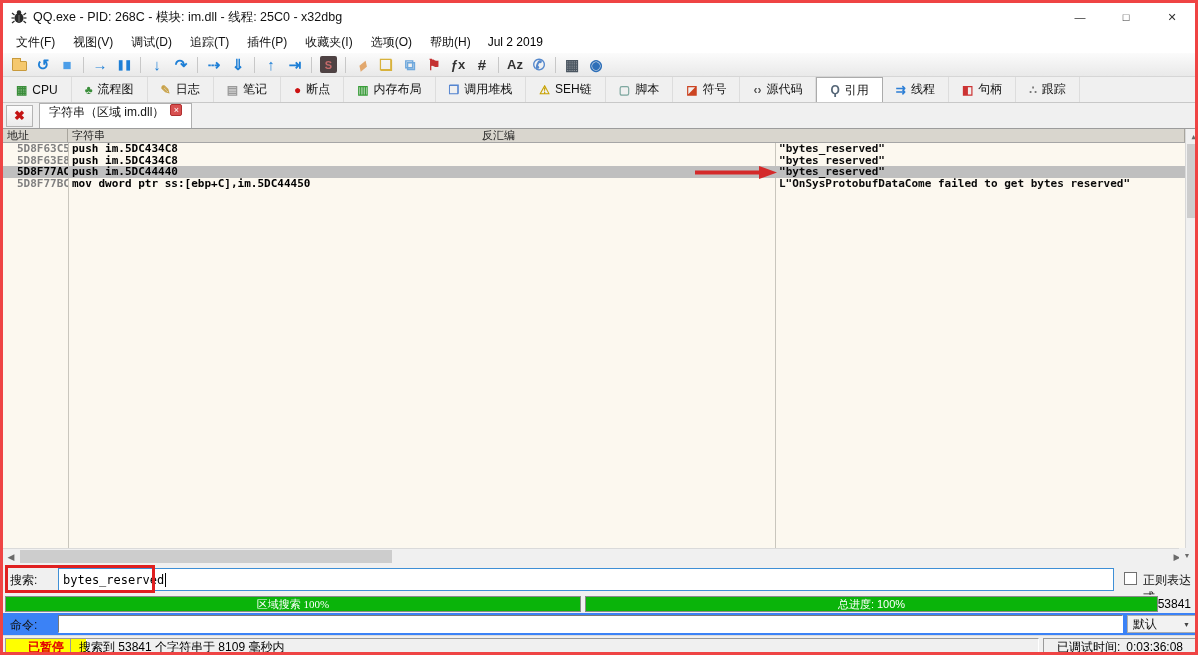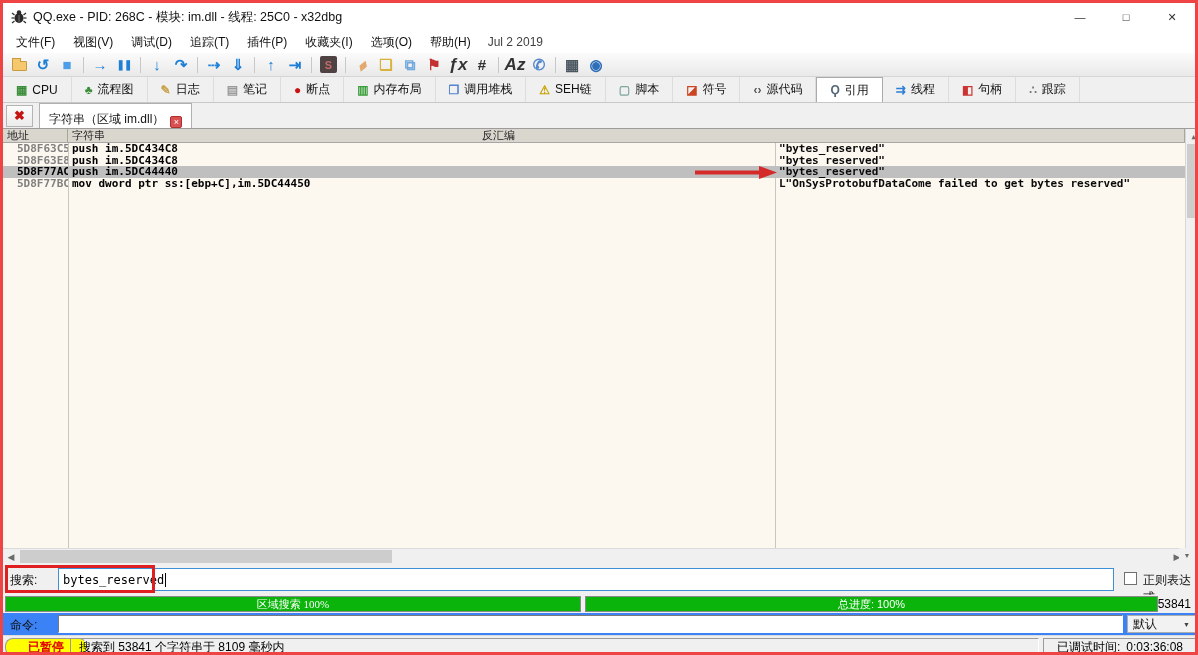--- a/index.html
+++ b/index.html
@@ -14,30 +14,30 @@
   .app-icon { width:16px; height:16px; margin:0 6px 0 8px; }
   .title-text { font-size:12.5px; color:#111; }
   .win-controls { position:absolute; right:0; top:0; height:28px; display:flex; }
   .win-btn { width:46px; height:28px; display:flex; align-items:center; justify-content:center;
              font-size:11px; color:#333; }
 
   
   .menubar { position:absolute; top:28px; left:0; width:100%; height:22px; background:#FFFFFF;
              display:flex; align-items:center; padding-left:4px; }
   .menu-item { font-size:12px; color:#111; padding:3px 9px; }
-  .menu-date { font-size:12px; color:#404040; margin-left:8px; }
+  .menu-date { font-size:12px; color:#000000; margin-left:8px; }
 
   
   .toolbar { position:absolute; top:50px; left:0; width:100%; height:24px;
              background:linear-gradient(#FBFBFB,#E9E9E9); border-bottom:1px solid #D6D6D6;
              display:flex; align-items:center; padding-left:4px; }
   .tbicon { width:24px; height:22px; display:flex; align-items:center; justify-content:center;
             font-size:15px; font-weight:bold; }
   .tbicon.small { font-size:10px; letter-spacing:-1px; }
-  .tbicon.fx { font-size:17px; font-style:italic; }
+  .tbicon.fx { font-size:13px; }
   .tbicon.rot { transform:rotate(-40deg); font-size:13px; }
   .tbicon.boxed { width:17px; height:17px; background:#4E4243; color:#C46A6A; font-size:11px;
                   border-radius:2px; margin:0 4px; font-style:normal; }
   .tbsep { width:1px; height:16px; background:#C8C8C8; margin:0 4px; }
   .folder { width:15px; height:10px; background:#F5C86E; border:1px solid #C89A3C;
             border-radius:1px; position:relative; display:inline-block; margin-top:3px; }
   .folder::before { content:""; position:absolute; top:-4px; left:-1px; width:7px; height:3px;
                     background:#F5C86E; border:1px solid #C89A3C; border-bottom:none; }
 
   
@@ -48,21 +48,21 @@
   .tab .tabicon { margin-right:5px; font-size:12px; font-weight:bold; }
   .tab.active { background:#FFFFFF; border:1px solid #ABABAB; border-bottom:none; }
 
   
   .subtabbar { position:absolute; top:100px; left:0; width:100%; height:26px; background:#F0F0F0;
                border-bottom:1px solid #9C9C9C; display:flex; align-items:center; }
   .close-ref-btn { width:27px; height:22px; margin-left:3px; display:flex; align-items:center;
                    justify-content:center; background:linear-gradient(#FCFCFC,#ECECEC);
                    border:1px solid #B4B4B4; color:#C41414; font-weight:bold; font-size:13px; }
   .doc-tab { height:25px; margin-left:6px; background:#FFFFFF; border:1px solid #B0B0B0;
-             border-bottom:none; display:flex; align-items:flex-end; padding:0 9px;
+             border-bottom:none; display:flex; align-items:flex-start; padding:0 9px;
              font-size:12px; color:#111; align-self:flex-end; }
   .doc-tab-close { width:12px; height:12px; margin-left:6px; background:#D85050;
                    border:1px solid #B03030; border-radius:2px; color:#FFF; font-size:9px;
                    line-height:10px; text-align:center; }
 
   
   .reftable { position:absolute; top:126px; left:0; width:1198px; height:419px;
               background:#FCF8EF; font-family:"DejaVu Sans Mono", monospace; }
   .thead { position:absolute; top:0; left:0; width:1182px; height:14px; background:#D9D6CE;
            border-bottom:1px solid #A6A6A6; display:flex; font-size:11px; color:#222; }
@@ -122,21 +122,21 @@
                   background:#F2F2F2; border:1px solid #ADADAD; font-size:12px; color:#111;
                   display:flex; align-items:center; padding:0 5px; justify-content:space-between; }
   .cmd-dropdown .arr { font-size:7px; color:#444; }
 
   
   .statusbar { position:absolute; top:632px; left:0; width:100%; height:23px; background:#F0F0F0;
                border-top:1px solid #DCDCDC; }
   .spanel { position:absolute; top:2px; height:18px; border:1px solid; border-color:#9A9A9A #FFF #FFF #9A9A9A;
             font-size:12px; display:flex; align-items:center; }
   .sp-state { left:2px; width:82px; background:#FFFF00; color:#E00000; font-weight:bold;
-              justify-content:center;border-radius:8px; }
+              justify-content:center; }
   .sp-msg { left:67px; width:969px; padding-left:8px; color:#000; }
   .sp-time { left:1040px; width:154px; justify-content:center; color:#000; }
   .sp-time .tl { margin-right:6px; }
 
   
   .anno-arrow { position:absolute; left:690px; top:37px; pointer-events:none; }
 </style>
 </head>
 <body>
 

